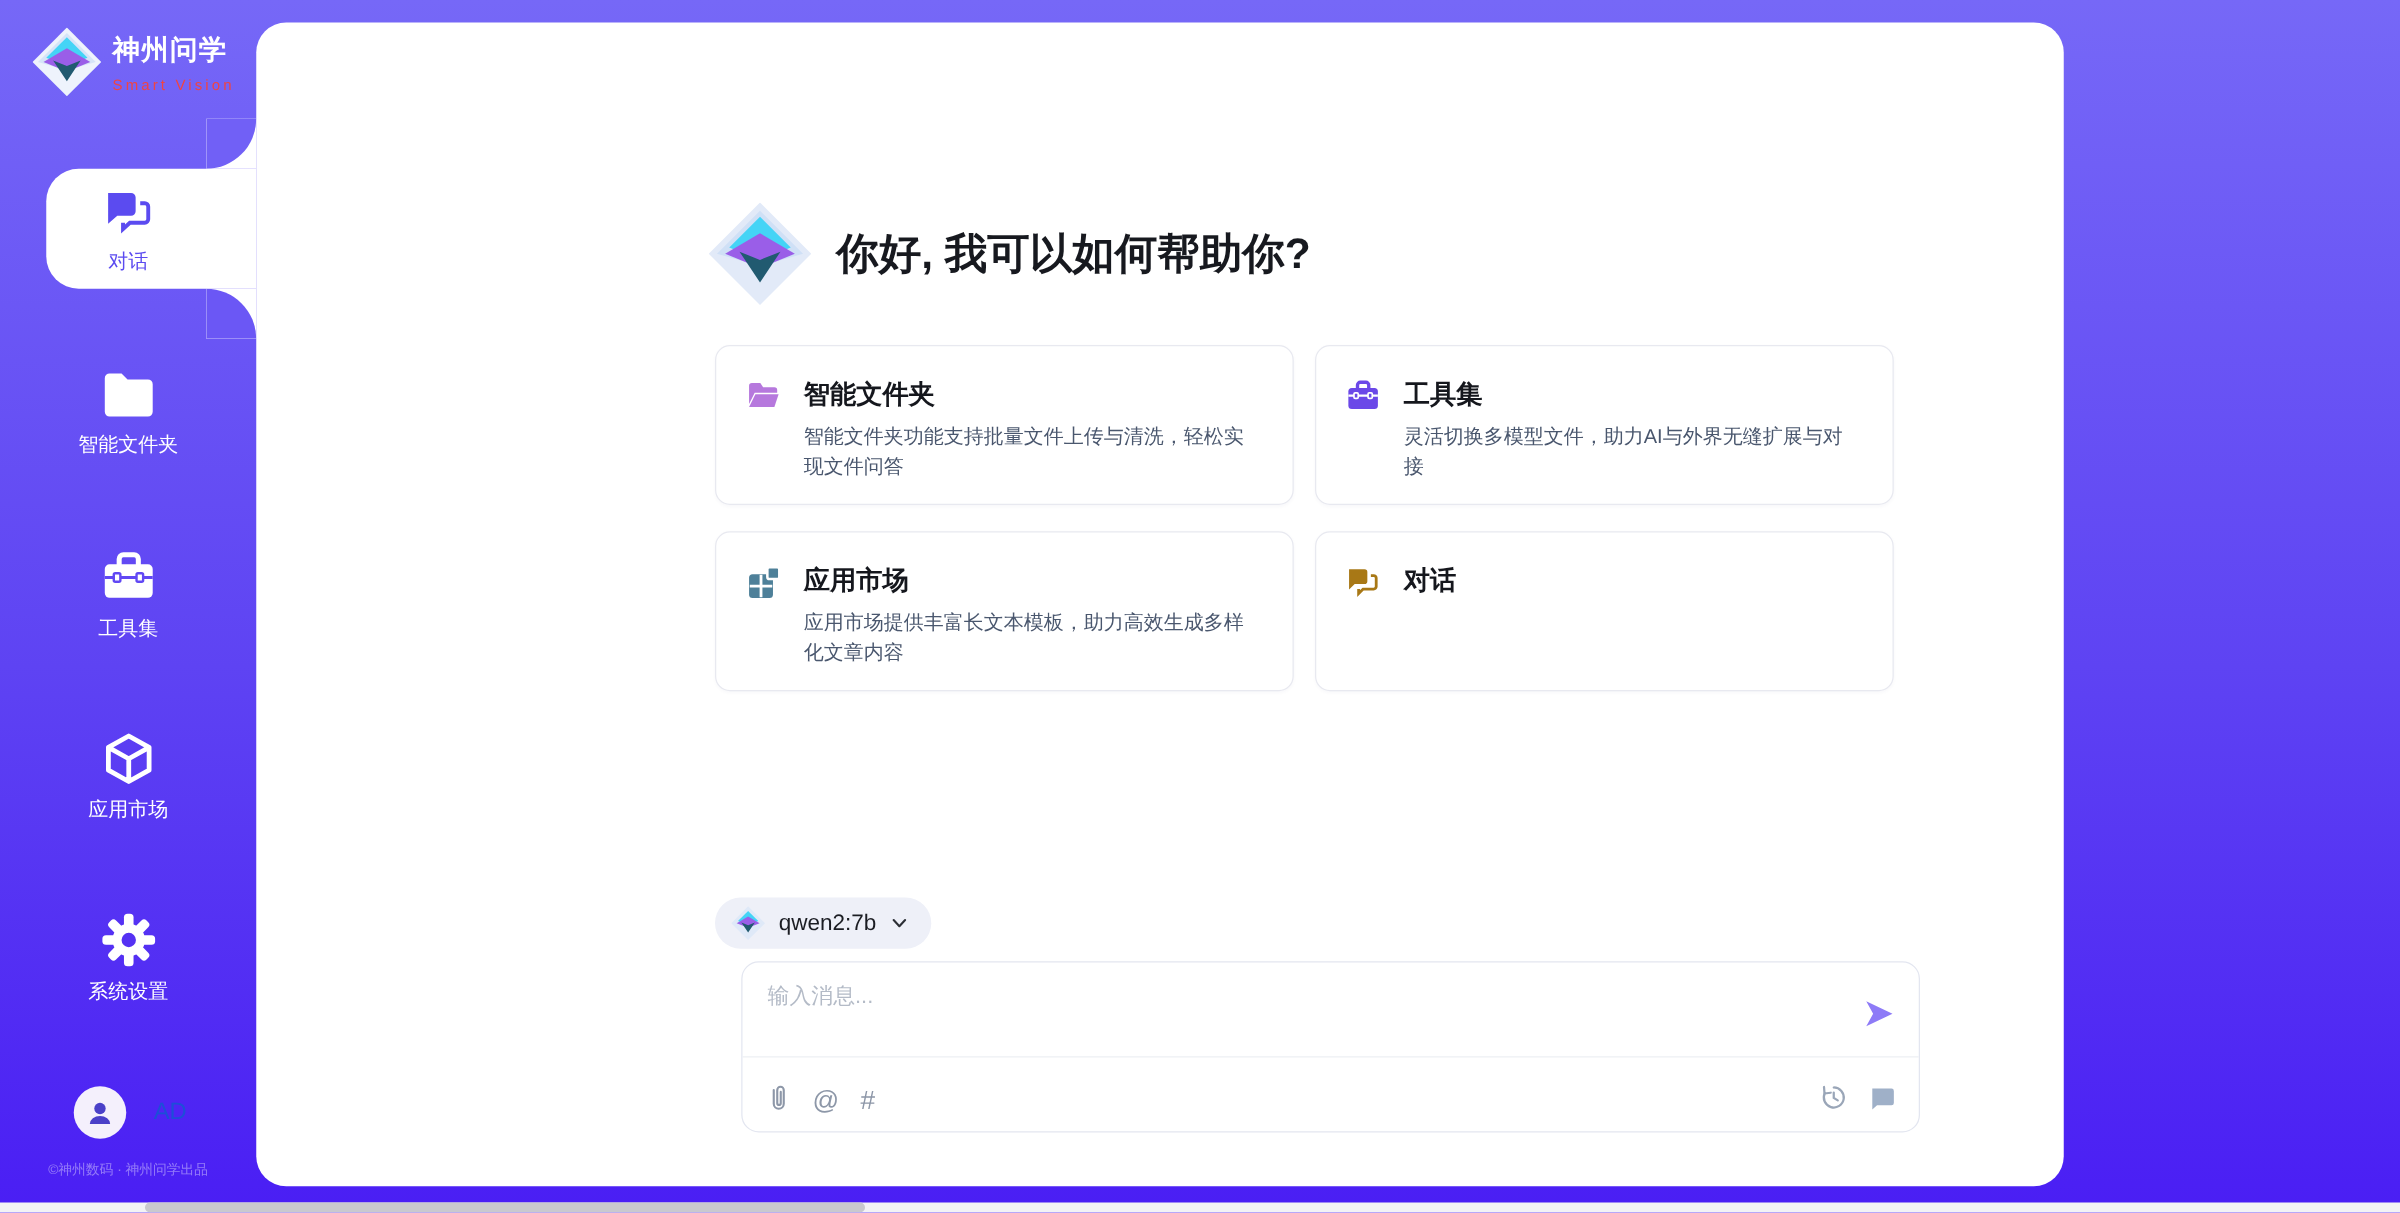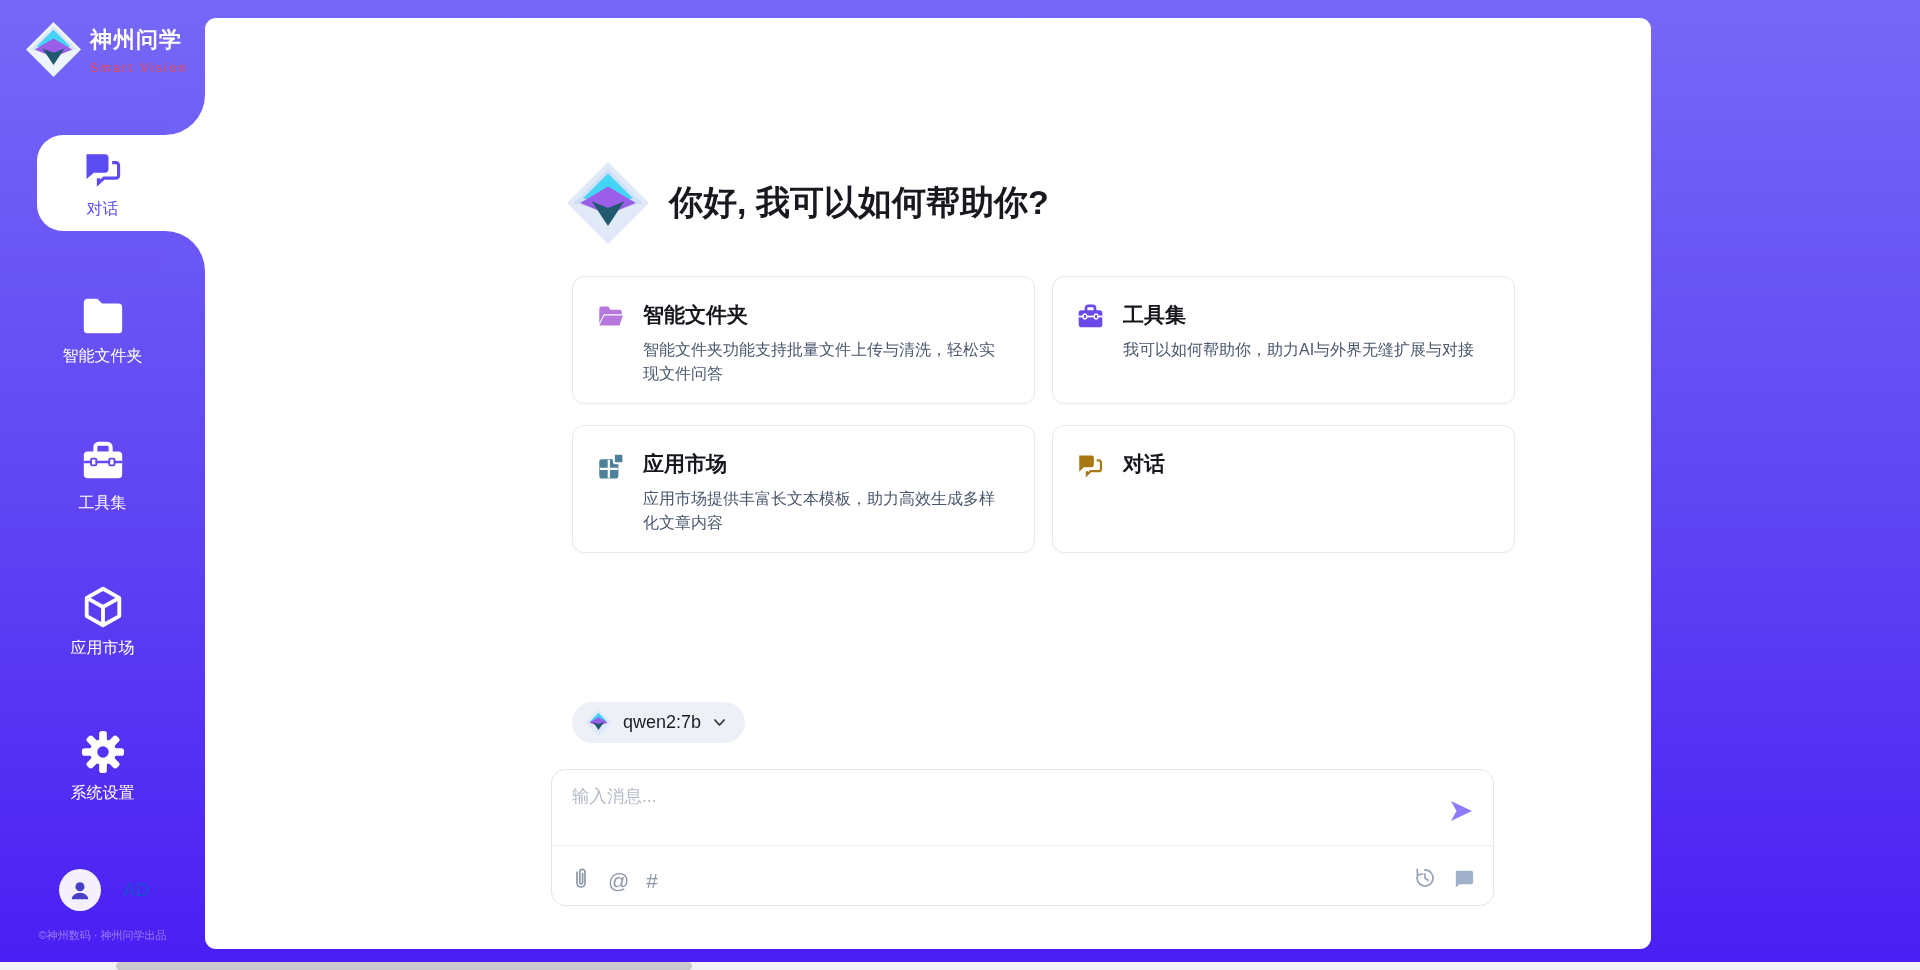--- a/index.html
+++ b/index.html
@@ -4,21 +4,21 @@
 <style>
   * { margin:0; padding:0; box-sizing:border-box; }
   html,body { width:1920px; height:970px; }
   body {
     font-family:"Liberation Sans", sans-serif;
     background:linear-gradient(180deg,#7668f7 0%,#5e43f3 55%,#4a1ef4 100%);
     position:relative; overflow:hidden;
   }
   
   .main-panel{ position:absolute; left:205px; top:18px; width:1446px; height:931px;
-    background:#fff; border-radius:11px; }
+    background:#fff; border-radius:24px; }
   
   .sidebar{ position:absolute; left:0; top:0; width:205px; height:944px; }
   .brand{ position:absolute; left:26px; top:22px; display:flex; align-items:center; gap:9px; }
   .brand-text .name{ color:#fff; font-size:22px; font-weight:bold; letter-spacing:1px; }
   .brand-text .sub{ color:#ef4444; font-size:12px; letter-spacing:2.5px; margin-top:6px;text-align:center; }
   .tab-blob{ position:absolute; left:37px; top:135px; width:168px; height:96px;
     background:#fff; border-radius:26px 0 0 26px; }
   .notch{ position:absolute; left:165px; width:40px; height:40px; background:#fff; overflow:hidden; }
   .notch.top{ top:95px; } .notch.bottom{ top:231px; }
   .notch.top::after{ content:""; display:block; width:100%; height:100%;
@@ -42,25 +42,25 @@
   
   .cards{ position:absolute; left:367px; top:258px; width:943px;
     display:grid; grid-template-columns:463px 463px; column-gap:17px; row-gap:21px; }
   .card{ height:128px; border:1px solid #e8e9f0; border-radius:12px; background:#fff;
     padding:24px 24px 0 24px; display:flex; gap:19px; cursor:pointer;
     box-shadow:0 1px 3px rgba(40,40,80,.03); }
   .card-icon{ flex:0 0 27px; padding-top:2px; }
   .card-title{ font-size:21px; font-weight:bold; color:#15171d; }
   .card-desc{ margin-top:9px; font-size:16px; color:#4a576e; line-height:1.5; }
   
-  .model-pill{ position:absolute; left:367px; top:684px; height:41px; background:#eef0f8;
+  .model-pill{ position:absolute; left:367px; top:700px; height:41px; background:#eef0f8;
     border-radius:21px; display:inline-flex; align-items:center; gap:11px;
     padding:0 18px 0 13px; cursor:pointer;text-align:center; }
   .model-label{ font-size:18px; color:#1b1d23; }
-  .input-box{ position:absolute; left:346px; top:751px; width:943px; height:137px;
+  .input-box{ position:absolute; left:388px; top:751px; width:943px; height:137px;
     background:#fff; border:1.5px solid #e3e6f0; border-radius:14px; }
   .msg-input{ position:absolute; left:20px; top:14px; width:840px; height:58px;
     border:none; outline:none; resize:none; font-size:17.5px; color:#333;
     font-family:"Liberation Sans", sans-serif; background:transparent; }
   .msg-input::placeholder{ color:#b4bbc7; }
   .send-btn{ position:absolute; right:18px; top:28px; width:28px; height:28px;
     border:none; background:transparent; cursor:pointer; }
   .composer-divider{ position:absolute; left:0; right:0; top:75px; height:1px; background:#edeff4; }
   .tools-left{ position:absolute; left:19px; top:96px; display:flex; align-items:center; gap:17px; }
   .tools-right{ position:absolute; right:18px; top:96px; display:flex; align-items:center; gap:15px; }
@@ -105,21 +105,21 @@
         <svg width="27" height="27" viewBox="0 0 24 24">
           <rect x="8" y="2.5" width="8" height="7" rx="2" fill="none" stroke="#6b48e8" stroke-width="2.4"></rect>
           <rect x="1.5" y="6.5" width="21" height="15" rx="2.5" fill="#6b48e8"></rect>
           <line x1="1.5" y1="12" x2="22.5" y2="12" stroke="#fff" stroke-width="1.6"></line>
           <rect x="5.5" y="10" width="3" height="4" rx="0.8" fill="#6b48e8" stroke="#fff" stroke-width="1.2"></rect>
           <rect x="15.5" y="10" width="3" height="4" rx="0.8" fill="#6b48e8" stroke="#fff" stroke-width="1.2"></rect>
         </svg>
       </span>
       <div>
         <div class="card-title">工具集</div>
-        <div class="card-desc">我可以如何帮助你，助力AI与外界无缝扩展与对接</div>
+        <div class="card-desc">灵活切换多模型文件，助力AI与外界无缝扩展与对接</div>
       </div>
     </div>
     <div class="card">
       <span class="card-icon">
         <svg width="27" height="27" viewBox="0 0 24 24">
           <rect x="2" y="6.5" width="17" height="17" rx="2.5" fill="#4e8099"></rect>
           <line x1="2.5" y1="15" x2="18.5" y2="15" stroke="#fff" stroke-width="2"></line>
           <line x1="10.5" y1="7" x2="10.5" y2="23" stroke="#fff" stroke-width="2"></line>
           <rect x="15" y="1.5" width="8.5" height="8.5" rx="1.5" fill="#4e8099" stroke="#fff" stroke-width="1.8"></rect>
         </svg>

